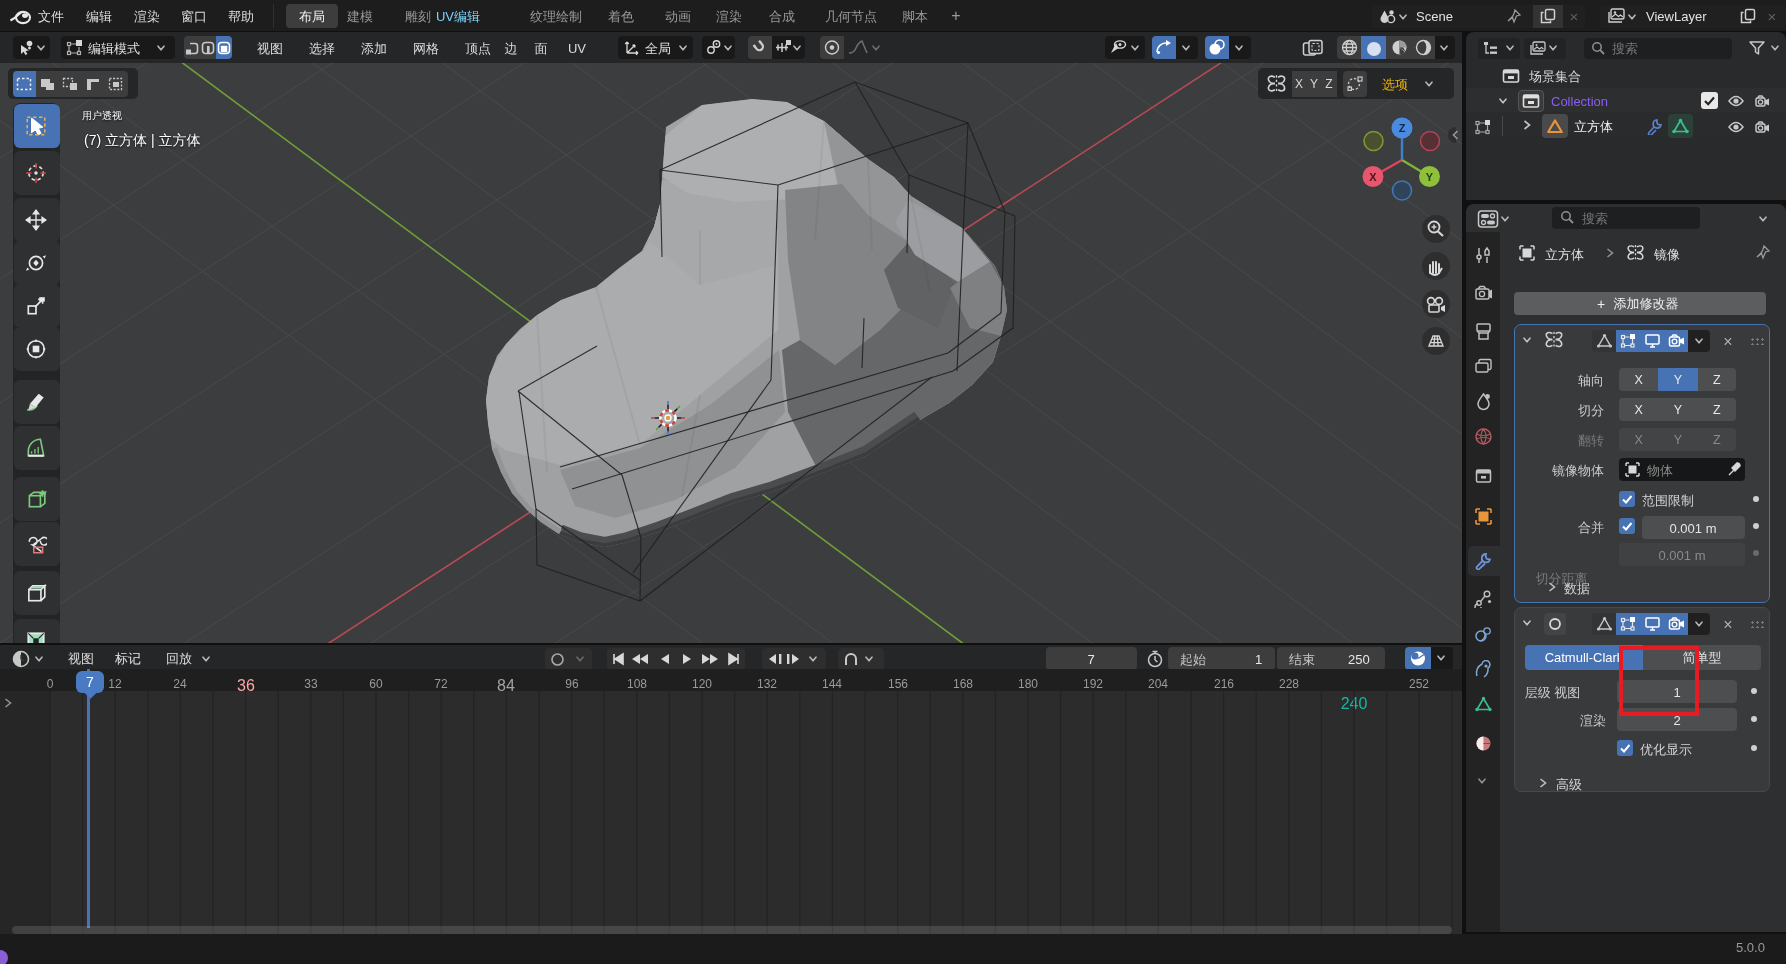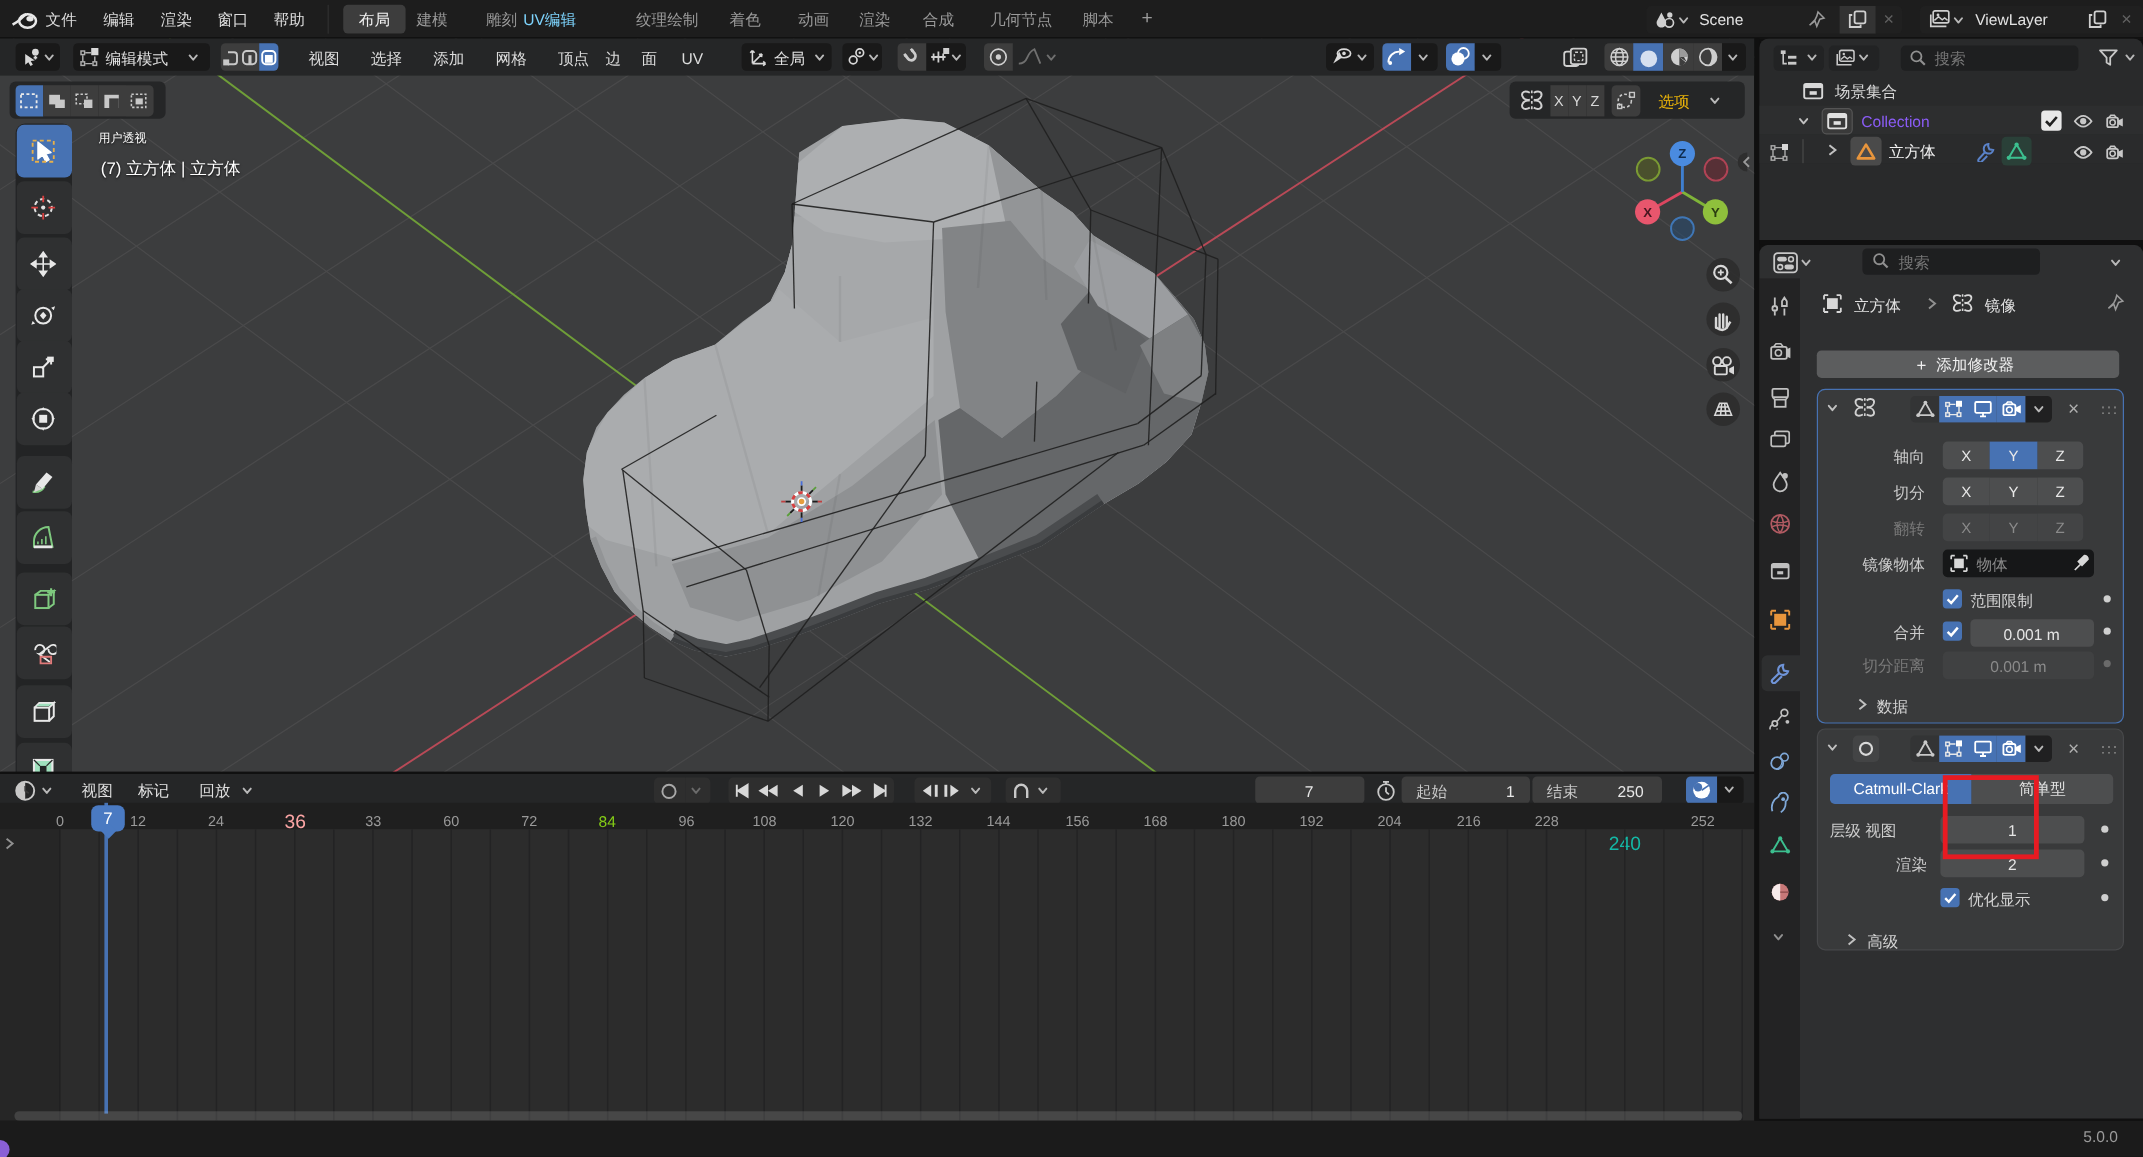--- a/index.html
+++ b/index.html
@@ -757,21 +757,21 @@
     <div class="abs t " style="left:1642px;top:494px;color:#d4d4d4">范围限制</div>
     <div class="abs" style="left:1753px;top:496px;width:6px;height:6px;border-radius:50%;background:#cfcfcf"></div>
     <div class="abs t" style="left:1519px;top:521px;width:85px;text-align:right;color:#cccccc">合并</div>
     <div class="abs" style="left:1619px;top:518px;width:16px;height:16px;background:#4772b3;border-radius:3px"></div>
     <svg class="abs" style="left:1619px;top:518px" width="16" height="16" viewBox="0 0 16 16">
       <path d="M4 8.5 l3 3 L12.5 5" stroke="#fff" stroke-width="2" fill="none"></path>
     </svg>
     <div class="abs w" style="left:1642px;top:516px;width:103px;height:23px;background:#4d4e4f"></div>
     <div class="abs t ctr " style="left:1613px;top:522px;width:160px;color:#e5e5e5">0.001 m</div>
     <div class="abs" style="left:1753px;top:523px;width:6px;height:6px;border-radius:50%;background:#cfcfcf"></div>
-    <div class="abs t" style="left:1519px;top:548px;width:85px;text-align:right;color:#7a7a7a">切分距离</div>
+    <div class="abs t" style="left:1519px;top:572px;width:85px;text-align:center;color:#7a7a7a">切分距离</div>
     <div class="abs w" style="left:1619px;top:543px;width:126px;height:23px;background:#404142"></div>
     <div class="abs t ctr " style="left:1602px;top:549px;width:160px;color:#8a8a8a">0.001 m</div>
     <div class="abs" style="left:1753px;top:550px;width:6px;height:6px;border-radius:50%;background:#6a6a6a"></div>
     <svg class="abs" style="left:1546px;top:581px" width="12" height="12" viewBox="0 0 12 12">
       <path d="M3.5 2 L8.5 6 L3.5 10" stroke="#c0c0c0" stroke-width="1.6" fill="none"></path>
     </svg>
     <div class="abs t " style="left:1564px;top:582px;color:#d4d4d4">数据</div>
     <div class="abs" style="left:1514px;top:607px;width:256px;height:185px;background:#393a3b;border:1px solid #47484a;border-radius:7px"></div>
     <svg class="abs" style="left:1522px;top:618px" width="10" height="10" viewBox="0 0 10 10">
       <path d="M2 3.2 L5 6.8 L8 3.2" stroke="#c0c0c0" stroke-width="1.6" fill="none" stroke-linecap="round" stroke-linejoin="round"></path>
@@ -911,21 +911,21 @@
       <path d="M2 3.2 L5 6.8 L8 3.2" stroke="#b8b8b8" stroke-width="1.6" fill="none" stroke-linecap="round" stroke-linejoin="round"></path>
     </svg>
     <div class="abs" style="left:0;top:669px;width:1462px;height:22px;background:#1f1f1f"></div>
     <div class="abs t ctr" style="left:20px;top:678px;width:60px;color:#9a9a9a;font-size:12px">0</div>
     <div class="abs t ctr" style="left:85px;top:678px;width:60px;color:#9a9a9a;font-size:12px">12</div>
     <div class="abs t ctr" style="left:150px;top:678px;width:60px;color:#9a9a9a;font-size:12px">24</div>
     <div class="abs t ctr" style="left:216px;top:678px;width:60px;color:#fca5a5;font-size:16px">36</div>
     <div class="abs t ctr" style="left:281px;top:678px;width:60px;color:#9a9a9a;font-size:12px">33</div>
     <div class="abs t ctr" style="left:346px;top:678px;width:60px;color:#9a9a9a;font-size:12px">60</div>
     <div class="abs t ctr" style="left:411px;top:678px;width:60px;color:#9a9a9a;font-size:12px">72</div>
-    <div class="abs t ctr" style="left:476px;top:678px;width:60px;color:#84cc16;font-size:13px">84</div>
+    <div class="abs t ctr" style="left:476px;top:678px;width:60px;color:#a3a3a3;font-size:16px">84</div>
     <div class="abs t ctr" style="left:542px;top:678px;width:60px;color:#9a9a9a;font-size:12px">96</div>
     <div class="abs t ctr" style="left:607px;top:678px;width:60px;color:#9a9a9a;font-size:12px">108</div>
     <div class="abs t ctr" style="left:672px;top:678px;width:60px;color:#9a9a9a;font-size:12px">120</div>
     <div class="abs t ctr" style="left:737px;top:678px;width:60px;color:#9a9a9a;font-size:12px">132</div>
     <div class="abs t ctr" style="left:802px;top:678px;width:60px;color:#9a9a9a;font-size:12px">144</div>
     <div class="abs t ctr" style="left:868px;top:678px;width:60px;color:#9a9a9a;font-size:12px">156</div>
     <div class="abs t ctr" style="left:933px;top:678px;width:60px;color:#9a9a9a;font-size:12px">168</div>
     <div class="abs t ctr" style="left:998px;top:678px;width:60px;color:#9a9a9a;font-size:12px">180</div>
     <div class="abs t ctr" style="left:1063px;top:678px;width:60px;color:#9a9a9a;font-size:12px">192</div>
     <div class="abs t ctr" style="left:1128px;top:678px;width:60px;color:#9a9a9a;font-size:12px">204</div>

